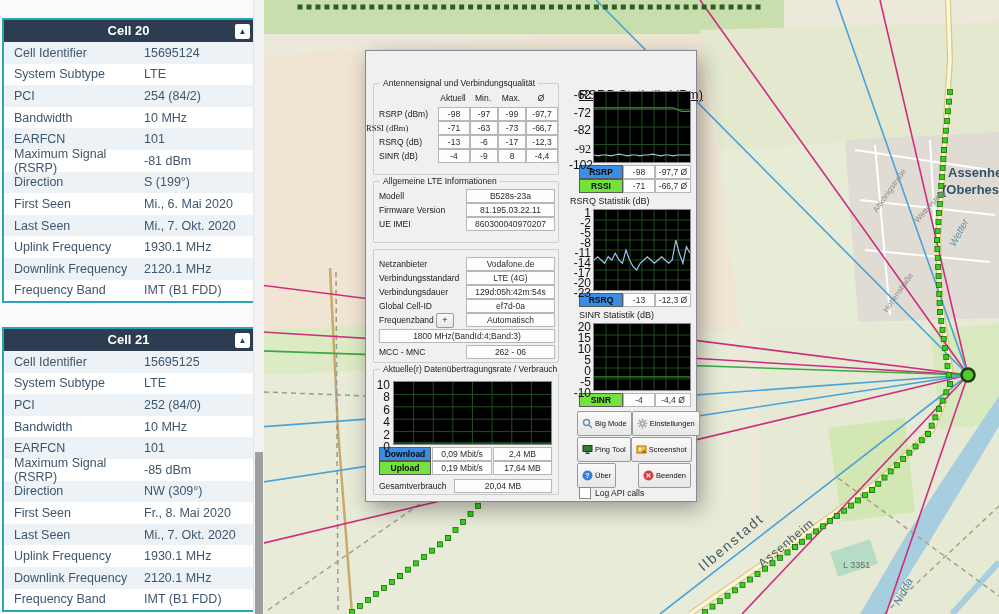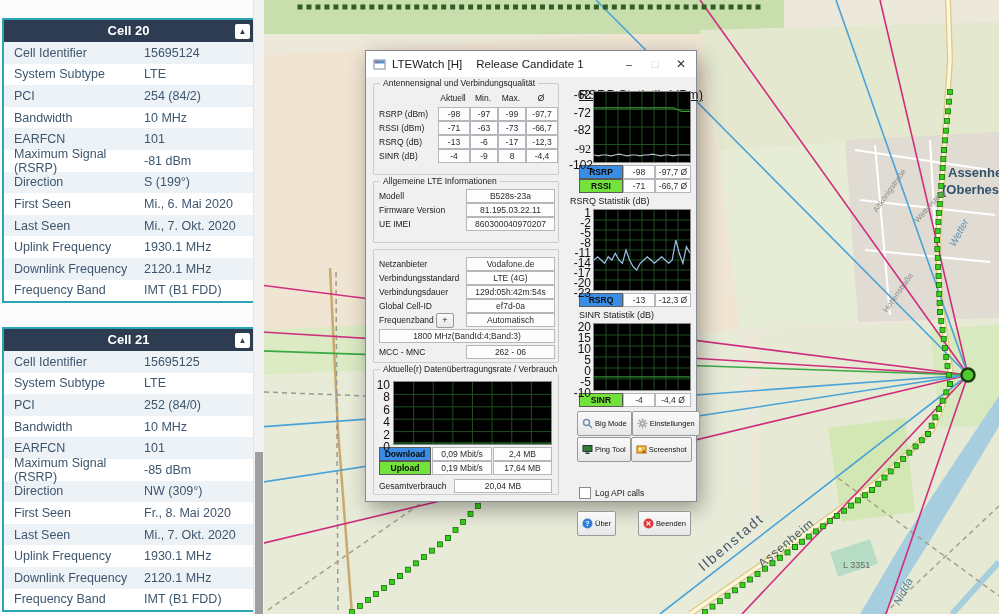--- a/index.html
+++ b/index.html
@@ -383,34 +383,20 @@
           <span class="val">IMT (B1 FDD)</span>
         </div>
       </div>
   </div>
 
   <div id="scrollbar">
     <div id="scroll-thumb"></div>
   </div>
 
   <div id="dialog">
-    <div class="titlebar">
-      <span id="win-icon" style="margin-left:7px;display:flex">
-        <svg width="13" height="13">
-            <rect x="1" y="2" width="11" height="9" fill="#fff" stroke="#7a8a9a"></rect>
-            <rect x="1.5" y="2.5" width="10" height="3" fill="#5a8fd0"></rect>
-            <rect x="2.5" y="3.2" width="2" height="1.4" fill="#e04545"></rect>
-          </svg>
-      </span>
-      <span class="title-app">LTEWatch [H]</span>
-      <span class="title-sub">Release Candidate 1</span>
-      <span class="win-btn" style="right:56px">–</span>
-      <span class="win-btn" style="right:30px;color:#c9c9c9">□</span>
-      <span class="win-btn" style="right:4px;font-size:12px">✕</span>
-    </div>
 
     <div class="groupbox" style="left:7px;top:32px;width:184px;height:90px">
       <span class="gb-title">Antennensignal und Verbindungsqualität</span>
     </div>
     <div class="groupbox" style="left:7px;top:130px;width:184px;height:60px">
       <span class="gb-title">Allgemeine LTE Informationen</span>
     </div>
     <div class="groupbox" style="left:7px;top:198px;width:184px;height:112px"></div>
     <div class="groupbox" style="left:7px;top:318px;width:184px;height:124px">
       <span class="gb-title">Aktuelle(r) Datenübertragungsrate / Verbrauch</span>
@@ -419,21 +405,21 @@
     <div id="dlg-dyn">
         <div class="colhead" style="left: 67px; top: 42px; width: 40px;">Aktuell</div>
         <div class="colhead" style="left: 103px; top: 42px; width: 28px;">Min.</div>
         <div class="colhead" style="left: 131px; top: 42px; width: 28px;">Max.</div>
         <div class="colhead" style="left: 161px; top: 42px; width: 28px;">Ø</div>
         <div class="flabel" style="left: 13px; top: 58px;">RSRP (dBm)</div>
         <div class="fbox" style="left: 72px; top: 56px; width: 30px;">-98</div>
         <div class="fbox" style="left: 104px; top: 56px; width: 26px;">-97</div>
         <div class="fbox" style="left: 132px; top: 56px; width: 26px;">-99</div>
         <div class="fbox" style="left: 160px; top: 56px; width: 30px;">-97,7</div>
-        <div class="flabel" style="left: 13px; top: 72px;">RSSI (dBm)</div>
+        <div class="flabel" style="left: 0; top: 72px; font-family: Liberation Serif, serif;">RSSI (dBm)</div>
         <div class="fbox" style="left: 72px; top: 70px; width: 30px;">-71</div>
         <div class="fbox" style="left: 104px; top: 70px; width: 26px;">-63</div>
         <div class="fbox" style="left: 132px; top: 70px; width: 26px;">-73</div>
         <div class="fbox" style="left: 160px; top: 70px; width: 30px;">-66,7</div>
         <div class="flabel" style="left: 13px; top: 86px;">RSRQ (dB)</div>
         <div class="fbox" style="left: 72px; top: 84px; width: 30px;">-13</div>
         <div class="fbox" style="left: 104px; top: 84px; width: 26px;">-6</div>
         <div class="fbox" style="left: 132px; top: 84px; width: 26px;">-17</div>
         <div class="fbox" style="left: 160px; top: 84px; width: 30px;">-12,3</div>
         <div class="flabel" style="left: 13px; top: 100px;">SINR (dB)</div>
@@ -614,21 +600,21 @@
             <span style="display: flex;">
               <svg width="11" height="11">
                 <rect x="1" y="2" width="9" height="7" fill="#f9c23c" stroke="#b06a10"></rect>
                 <circle cx="4" cy="5" r="1.2" fill="#fff"></circle>
                 <polygon points="5,9 8,5.5 10,9" fill="#b06a10"></polygon>
               </svg>
             </span>
             <span>Screenshot</span>
           </button>
         </div>
-        <div class="btn-row" style="top: 412px; margin-top: 48px;">
+        <div class="btn-row" style="top: 412px;">
           <button class="dlg-btn">
             <span style="display: flex;">
               <svg width="11" height="11">
                 <circle cx="5.5" cy="5.5" r="5" fill="#2f7fdd"></circle>
                 <text x="5.5" y="8" font-size="7" fill="#fff" text-anchor="middle" font-weight="bold">?</text>
               </svg>
             </span>
             <span>Über</span>
           </button>
           <button class="dlg-btn">

